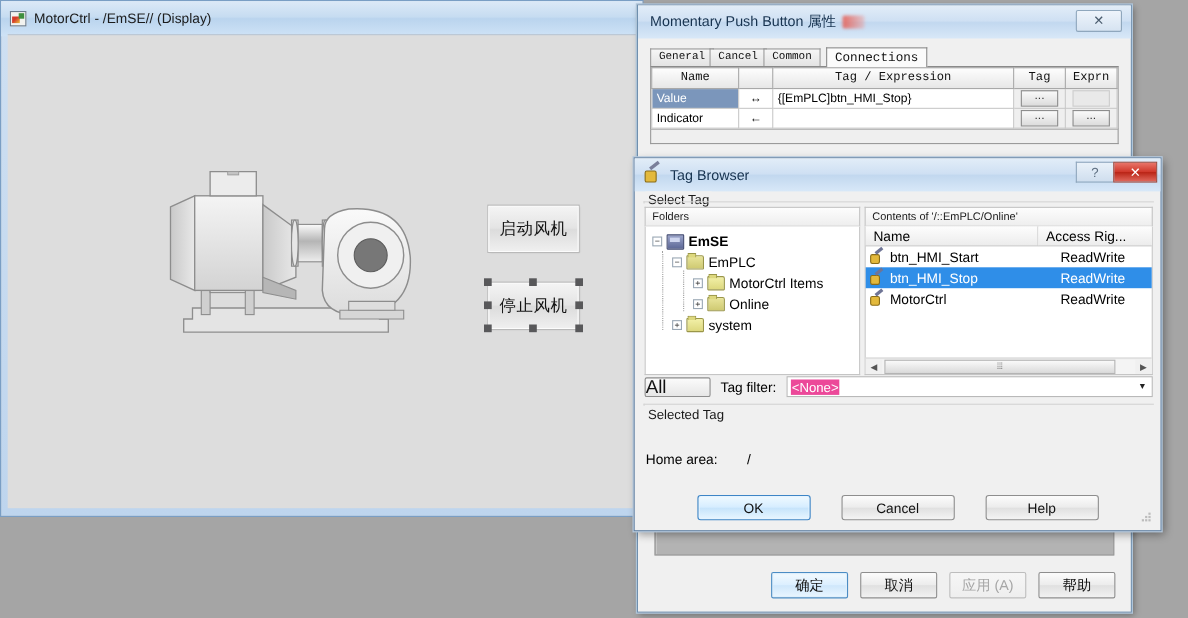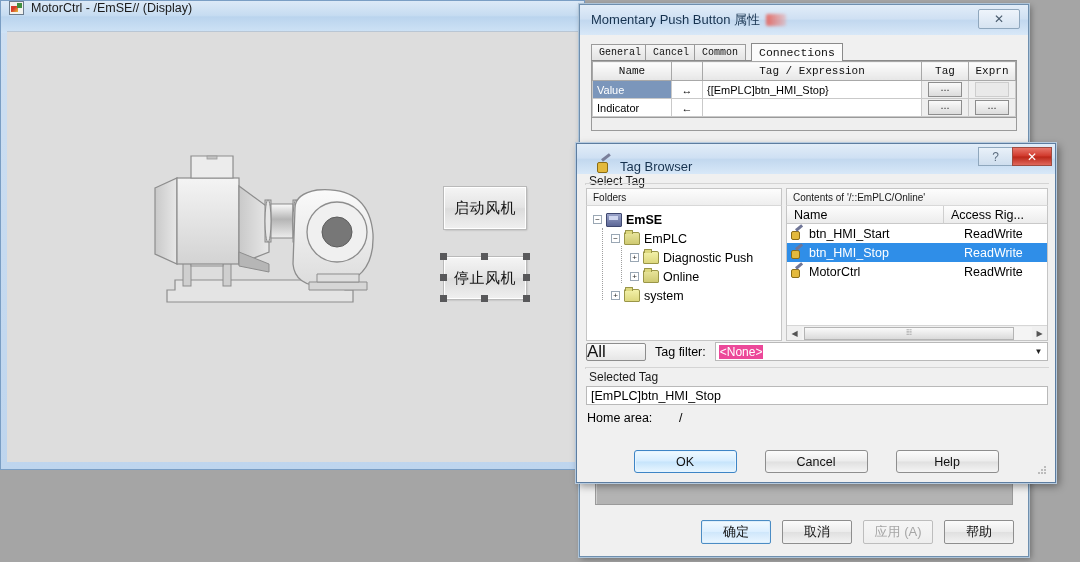--- a/index.html
+++ b/index.html
@@ -13,21 +13,21 @@
   
   #display-window{
     position:absolute;left:0;top:0;width:585px;height:470px;
     background:linear-gradient(180deg,#cfe0f2 0%,#bed5ee 100%);
     border:1px solid #7a9ec4;
     box-sizing:border-box;
   }
   #display-titlebar{
     position:absolute;left:0;top:0;right:0;height:32px;
     background:linear-gradient(180deg,#dce9f7 0%,#c6dcf1 45%,#bad4ee 50%,#cfe3f6 100%);
-    display:flex;align-items:flex-start;padding-left:8px;gap:7px;
+    display:flex;align-items:center;padding-left:8px;gap:7px;
   }
   #display-title{font-size:12.5px;color:#1b1b1b;white-space:nowrap;}
   .app-icon{
     width:15px;height:14px;background:#f2f2ef;border:1px solid #6b7b8c;
     position:relative;box-sizing:border-box;flex:0 0 auto;
   }
   .app-icon:before{content:"";position:absolute;left:1px;top:4px;width:7px;height:6px;
     background:linear-gradient(135deg,#d43a2a 40%,#e8c23b 100%);}
   .app-icon:after{content:"";position:absolute;right:1px;top:1px;width:5px;height:5px;
     background:#3f8f3f;}
@@ -145,21 +145,21 @@
   }
   .cbtn.disabled{color:#a6a6a6;border-color:#bdbdbd;
     background:linear-gradient(180deg,#f6f6f6,#eeeeee);}
   
   #tag-browser{
     position:absolute;left:576px;top:143px;width:480px;height:340px;
     background:#f0f0f0;border:1px solid #5d7da0;
     box-shadow:0 0 0 1px #b6cade, 3px 3px 8px rgba(0,0,0,.4);
     box-sizing:border-box;
   }
-  #tb-titlebar{position:relative;padding-left:19px;gap:8px;align-items:flex-end;}
+  #tb-titlebar{position:relative;padding-left:8px;gap:8px;}
   .tb-icon{width:16px;height:15px;position:relative;flex:0 0 auto;}
   .tb-icon:before{content:"";position:absolute;left:1px;bottom:1px;width:9px;height:9px;
     background:#e3b93c;border:1px solid #8a6d18;border-radius:2px;}
   .tb-icon:after{content:"";position:absolute;right:0px;top:0px;width:10px;height:3px;
     background:#7a7f9a;transform:rotate(-38deg);transform-origin:left;}
   #tb-winbtns{position:absolute;right:3px;top:3px;display:flex;}
   #tb-help{
     width:34px;height:19px;border:1px solid #8fa7bd;border-right:none;
     background:linear-gradient(180deg,#e9f1f9,#cfdeee);
     display:flex;align-items:center;justify-content:center;font-size:12px;color:#5d6e80;
@@ -441,21 +441,21 @@
 
         <div class="tnode" style="padding-left:18px;">
           <span class="expander">−</span>
           <span class="folder open"></span>
           <span>EmPLC</span>
         </div>
 
         <div class="tnode" style="padding-left:37px;">
           <span class="expander">+</span>
           <span class="folder"></span>
-          <span>Diagnostic Push</span>
+          <span>MotorCtrl Items</span>
         </div>
 
         <div class="tnode" style="padding-left:37px;">
           <span class="expander">+</span>
           <span class="folder open"></span>
           <span>Online</span>
         </div>
 
         <div class="tnode" style="padding-left:18px;">
           <span class="expander">+</span>
@@ -503,21 +503,20 @@
       <div id="refresh-btn">efresh All Folde</div>
       <div style="font-size:12.5px;">Tag filter:</div>
       <div id="filter-combo" style="flex:1;">
         <span id="filter-value">&lt;None&gt;</span>
         <span id="filter-arrow">▼</span>
       </div>
     </div>
 
     <div class="grp-line" style="left:3px;top:193px;width:463px;height:1px;"></div>
     <div class="grp-label" style="left:5px;top:196px;">Selected Tag</div>
-    <div class="txtfield" style="position:absolute;left:4px;top:212px;width:462px;">[EmPLC]btn_HMI_Stop</div>
 
     <div style="position:absolute;left:5px;top:237px;font-size:12.5px;">Home area:</div>
     <div style="position:absolute;left:97px;top:237px;font-size:12.5px;">/</div>
 
     <div id="tb-buttons">
       <div class="tbbtn default">OK</div>
       <div class="tbbtn">Cancel</div>
       <div class="tbbtn">Help</div>
     </div>
 

